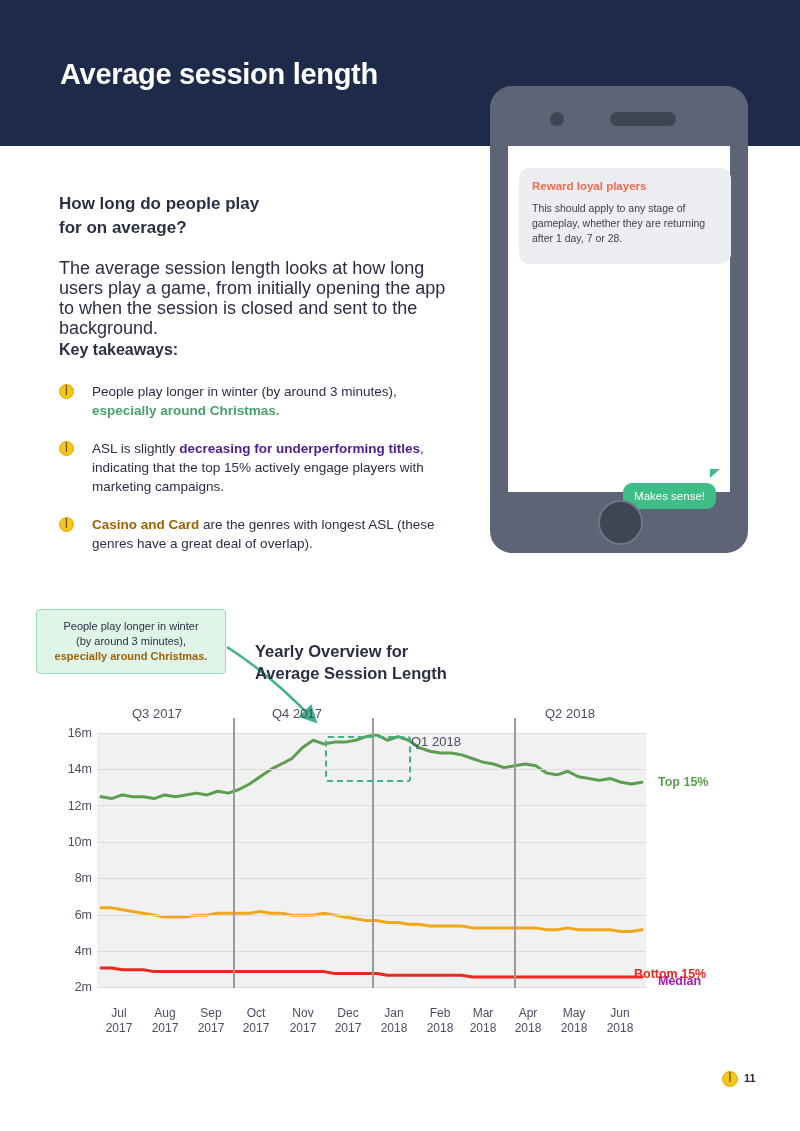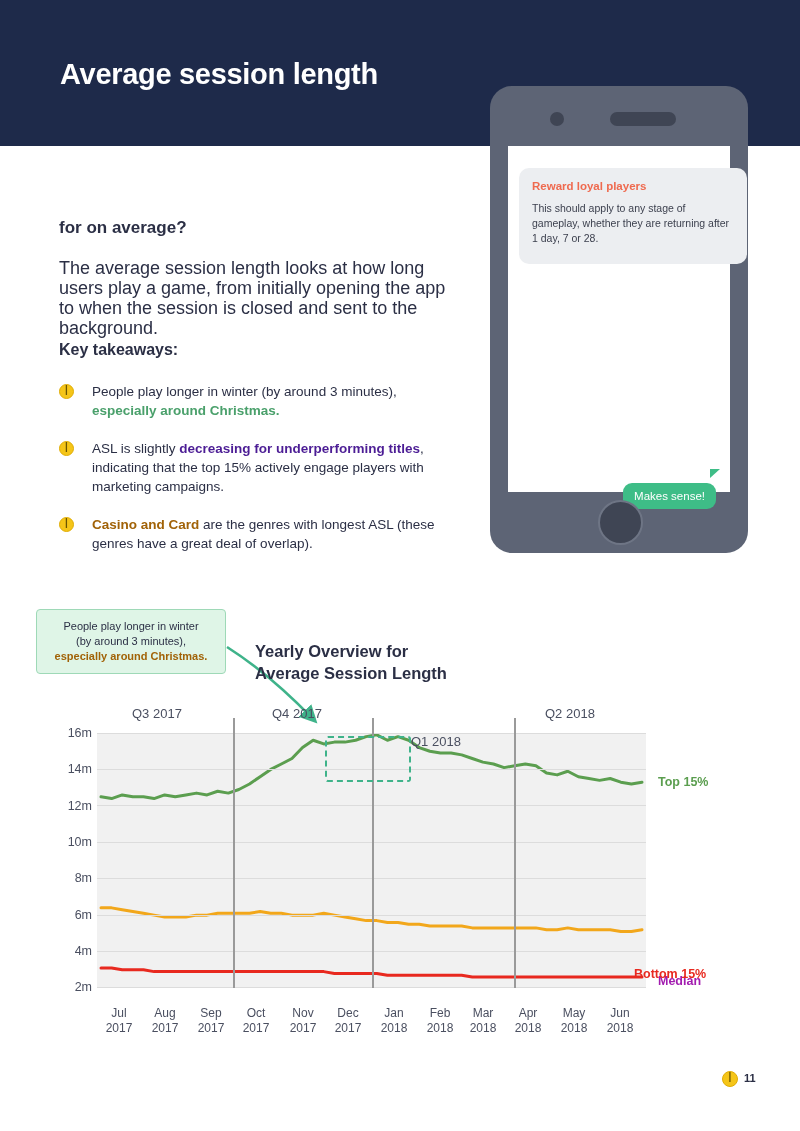--- a/index.html
+++ b/index.html
@@ -61,21 +61,21 @@
   }
   .phone-screen {
     position:absolute; left:508px; top:146px; width:222px; height:346px;
     background:#ffffff;
   }
   .phone-home {
     position:absolute; left:598px; top:500px; width:41px; height:41px;
     border-radius:50%; background:#3f4554; border:2px solid #6e7585;
   }
   .msg-in {
-    position:absolute; left:519px; top:168px; width:228px;
+    position:absolute; left:519px; top:168px; width:212px;
     background:#eceef1; border-radius:10px; padding:12px 13px 14px 13px;
     box-sizing:border-box;
   }
   .msg-in-title {
     font-size:11.5px; font-weight:bold; color:#ef6a4f; margin-bottom:9px;
   }
   .msg-in-body { font-size:10.5px; line-height:15px; color:#3b3f4d; }
   .msg-in-body p { margin:0 0 12px 0; }
   .msg-in-body p:last-child { margin-bottom:4px; }
   .msg-out-wrap { position:absolute; left:508px; top:451px; width:222px; }
@@ -135,21 +135,21 @@
   }
 </style>
 </head>
 <body>
 
 <div class="header">
   <div class="header-title">Average session length</div>
 </div>
 
 <div class="sub-question">
-  <br>
+  <span>How long do people play</span><br>
   <span>for on average?</span>
 </div>
 
 <div class="intro-para">The average session length looks at how long users play a game, from initially opening the app to when the session is closed and sent to the background.</div>
 
 <div class="key-title">Key takeaways:</div>
 
 <div class="bullets">
 
   <div class="bullet">

